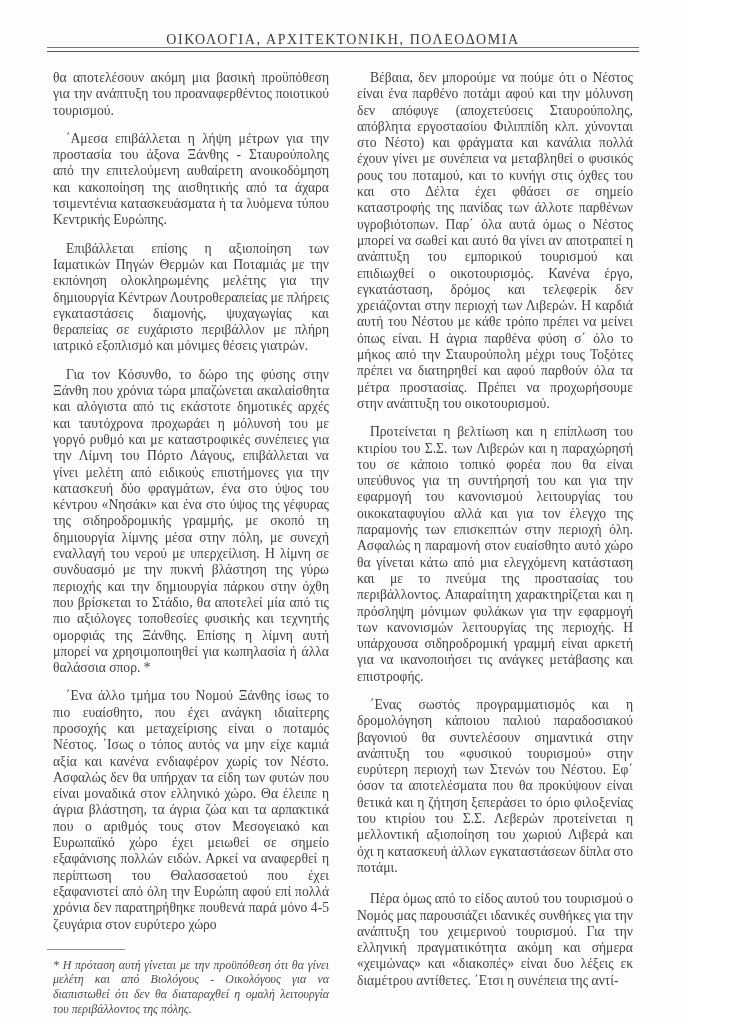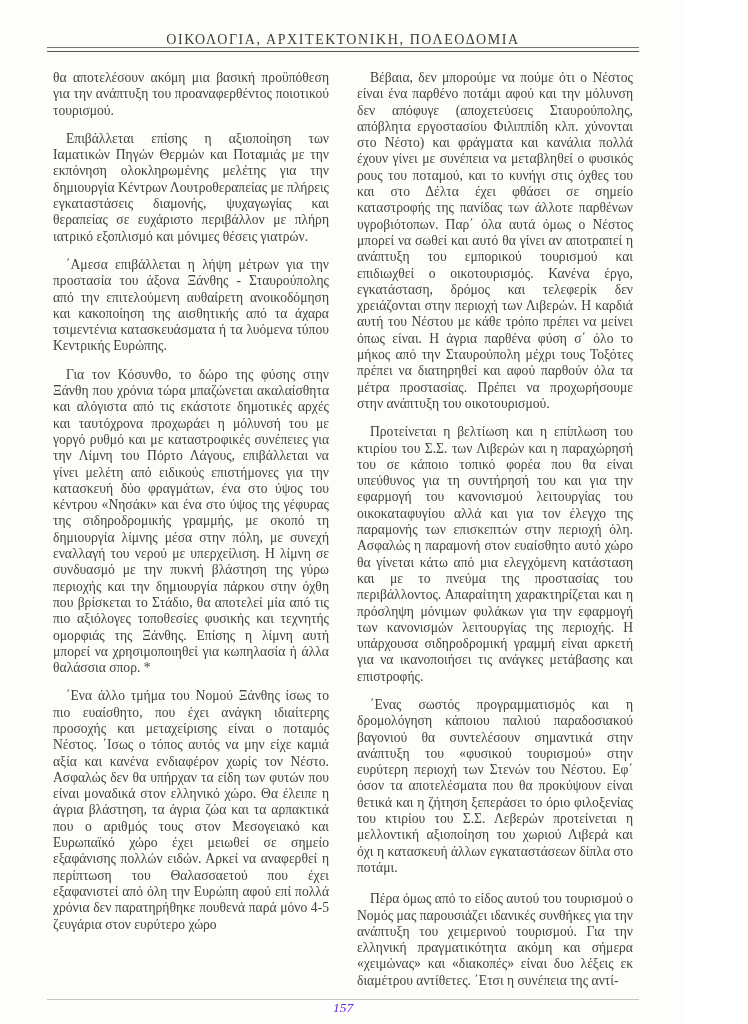--- a/index.html
+++ b/index.html
@@ -104,25 +104,29 @@
   <div class="header">
     <div class="header-title">ΟΙΚΟΛΟΓΙΑ, ΑΡΧΙΤΕΚΤΟΝΙΚΗ, ΠΟΛΕΟΔΟΜΙΑ</div>
     <div class="rule top"></div>
     <div class="rule bottom"></div>
   </div>
 
   <div class="columns">
 
     <div class="col">
       <p>θα αποτελέσουν ακόμη μια βασική προϋπόθεση για την ανάπτυξη του προαναφερθέντος ποιοτικού τουρισμού.</p>
+      <p class="indent">΄Αμεσα επιβάλλεται η λήψη μέτρων για την προστασία του άξονα Ξάνθης - Σταυρούπολης από την επιτελούμενη αυθαίρετη ανοικοδόμηση και κακοποίηση της αισθητικής από τα άχαρα τσιμεντένια κατασκευάσματα ή τα λυόμενα τύπου Κεντρικής Ευρώπης.</p>
       <p class="indent">Επιβάλλεται επίσης η αξιοποίηση των Ιαματικών Πηγών Θερμών και Ποταμιάς με την εκπόνηση ολοκληρωμένης μελέτης για την δημιουργία Κέντρων Λουτροθεραπείας με πλήρεις εγκαταστάσεις διαμονής, ψυχαγωγίας και θεραπείας σε ευχάριστο περιβάλλον με πλήρη ιατρικό εξοπλισμό και μόνιμες θέσεις γιατρών.</p>
-      <p class="indent">΄Αμεσα επιβάλλεται η λήψη μέτρων για την προστασία του άξονα Ξάνθης - Σταυρούπολης από την επιτελούμενη αυθαίρετη ανοικοδόμηση και κακοποίηση της αισθητικής από τα άχαρα τσιμεντένια κατασκευάσματα ή τα λυόμενα τύπου Κεντρικής Ευρώπης.</p>
       <p class="indent">Για τον Κόσυνθο, το δώρο της φύσης στην Ξάνθη που χρόνια τώρα μπαζώνεται ακαλαίσθητα και αλόγιστα από τις εκάστοτε δημοτικές αρχές και ταυτόχρονα προχωράει η μόλυνσή του με γοργό ρυθμό και με καταστροφικές συνέπειες για την Λίμνη του Πόρτο Λάγους, επιβάλλεται να γίνει μελέτη από ειδικούς επιστήμονες για την κατασκευή δύο φραγμάτων, ένα στο ύψος του κέντρου «Νησάκι» και ένα στο ύψος της γέφυρας της σιδηροδρομικής γραμμής, με σκοπό τη δημιουργία λίμνης μέσα στην πόλη, με συνεχή εναλλαγή του νερού με υπερχείλιση. Η λίμνη σε συνδυασμό με την πυκνή βλάστηση της γύρω περιοχής και την δημιουργία πάρκου στην όχθη που βρίσκεται το Στάδιο, θα αποτελεί μία από τις πιο αξιόλογες τοποθεσίες φυσικής και τεχνητής ομορφιάς της Ξάνθης. Επίσης η λίμνη αυτή μπορεί να χρησιμοποιηθεί για κωπηλασία ή άλλα θαλάσσια σπορ. *</p>
       <p class="indent">΄Ενα άλλο τμήμα του Νομού Ξάνθης ίσως το πιο ευαίσθητο, που έχει ανάγκη ιδιαίτερης προσοχής και μεταχείρισης είναι ο ποταμός Νέστος. ΄Ισως ο τόπος αυτός να μην είχε καμιά αξία και κανένα ενδιαφέρον χωρίς τον Νέστο. Ασφαλώς δεν θα υπήρχαν τα είδη των φυτών που είναι μοναδικά στον ελληνικό χώρο. Θα έλειπε η άγρια βλάστηση, τα άγρια ζώα και τα αρπακτικά που ο αριθμός τους στον Μεσογειακό και Ευρωπαϊκό χώρο έχει μειωθεί σε σημείο εξαφάνισης πολλών ειδών. Αρκεί να αναφερθεί η περίπτωση του Θαλασσαετού που έχει εξαφανιστεί από όλη την Ευρώπη αφού επί πολλά χρόνια δεν παρατηρήθηκε πουθενά παρά μόνο 4-5 ζευγάρια στον ευρύτερο χώρο</p>
 
+      <div class="footnote-block">
+        <div class="footnote-sep"></div>
+        <p class="footnote">* Η πρόταση αυτή γίνεται με την προϋπόθεση ότι θα γίνει μελέτη και από Βιολόγους - Οικολόγους για να διαπιστωθεί ότι δεν θα διαταραχθεί η ομαλή λειτουργία του περιβάλλοντος της πόλης.</p>
+      </div>
     </div>
 
     <div class="col">
       <p class="indent">Βέβαια, δεν μπορούμε να πούμε ότι ο Νέστος είναι ένα παρθένο ποτάμι αφού και την μόλυνση δεν απόφυγε (αποχετεύσεις Σταυρούπολης, απόβλητα εργοστασίου Φιλιππίδη κλπ. χύνονται στο Νέστο) και φράγματα και κανάλια πολλά έχουν γίνει με συνέπεια να μεταβληθεί ο φυσικός ρους του ποταμού, και το κυνήγι στις όχθες του και στο Δέλτα έχει φθάσει σε σημείο καταστροφής της πανίδας των άλλοτε παρθένων υγροβιότοπων. Παρ΄ όλα αυτά όμως ο Νέστος μπορεί να σωθεί και αυτό θα γίνει αν αποτραπεί η ανάπτυξη του εμπορικού τουρισμού και επιδιωχθεί ο οικοτουρισμός. Κανένα έργο, εγκατάσταση, δρόμος και τελεφερίκ δεν χρειάζονται στην περιοχή των Λιβερών. Η καρδιά αυτή του Νέστου με κάθε τρόπο πρέπει να μείνει όπως είναι. Η άγρια παρθένα φύση σ΄ όλο το μήκος από την Σταυρούπολη μέχρι τους Τοξότες πρέπει να διατηρηθεί και αφού παρθούν όλα τα μέτρα προστασίας. Πρέπει να προχωρήσουμε στην ανάπτυξη του οικοτουρισμού.</p>
       <p class="indent">Προτείνεται η βελτίωση και η επίπλωση του κτιρίου του Σ.Σ. των Λιβερών και η παραχώρησή του σε κάποιο τοπικό φορέα που θα είναι υπεύθυνος για τη συντήρησή του και για την εφαρμογή του κανονισμού λειτουργίας του οικοκαταφυγίου αλλά και για τον έλεγχο της παραμονής των επισκεπτών στην περιοχή όλη. Ασφαλώς η παραμονή στον ευαίσθητο αυτό χώρο θα γίνεται κάτω από μια ελεγχόμενη κατάσταση και με το πνεύμα της προστασίας του περιβάλλοντος. Απαραίτητη χαρακτηρίζεται και η πρόσληψη μόνιμων φυλάκων για την εφαρμογή των κανονισμών λειτουργίας της περιοχής. Η υπάρχουσα σιδηροδρομική γραμμή είναι αρκετή για να ικανοποιήσει τις ανάγκες μετάβασης και επιστροφής.</p>
       <p class="indent">΄Ενας σωστός προγραμματισμός και η δρομολόγηση κάποιου παλιού παραδοσιακού βαγονιού θα συντελέσουν σημαντικά στην ανάπτυξη του «φυσικού τουρισμού» στην ευρύτερη περιοχή των Στενών του Νέστου. Εφ΄ όσον τα αποτελέσματα που θα προκύψουν είναι θετικά και η ζήτηση ξεπεράσει το όριο φιλοξενίας του κτιρίου του Σ.Σ. Λεβερών προτείνεται η μελλοντική αξιοποίηση του χωριού Λιβερά και όχι η κατασκευή άλλων εγκαταστάσεων δίπλα στο ποτάμι.</p>
       <p class="indent spaced">Πέρα όμως από το είδος αυτού του τουρισμού ο Νομός μας παρουσιάζει ιδανικές συνθήκες για την ανάπτυξη του χειμερινού τουρισμού. Για την ελληνική πραγματικότητα ακόμη και σήμερα «χειμώνας» και «διακοπές» είναι δυο λέξεις εκ διαμέτρου αντίθετες. ΄Ετσι η συνέπεια της αντί-</p>
     </div>
 
   </div>

